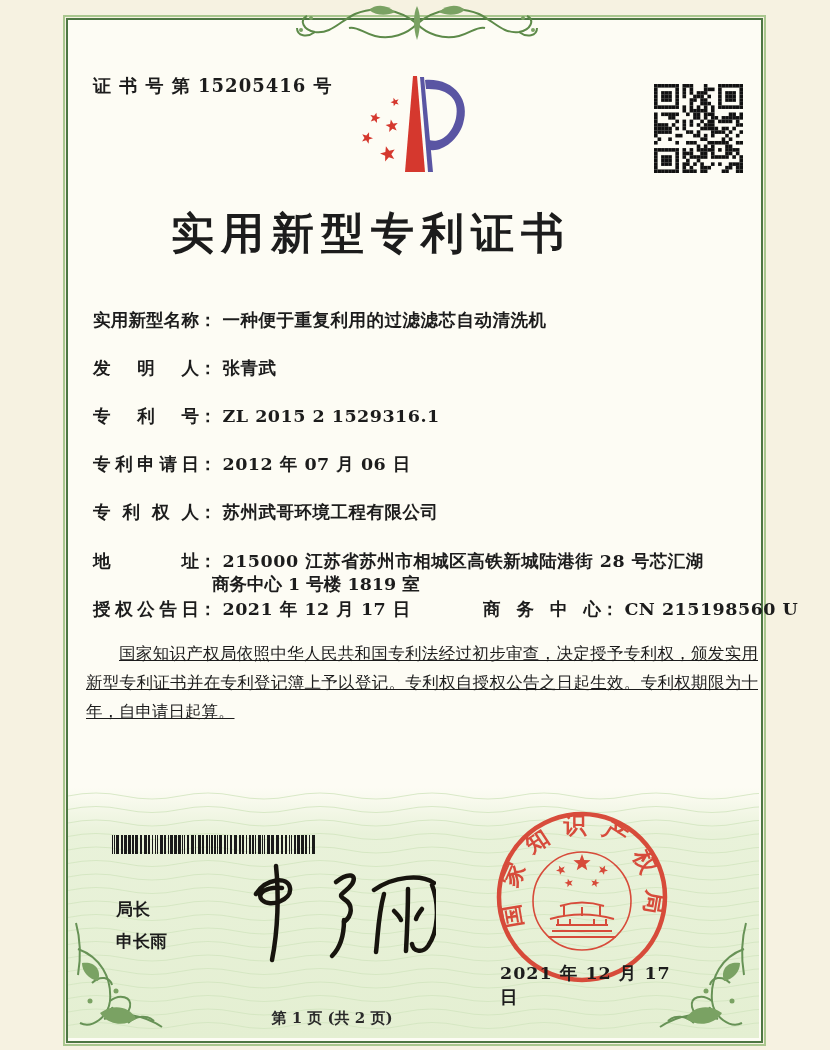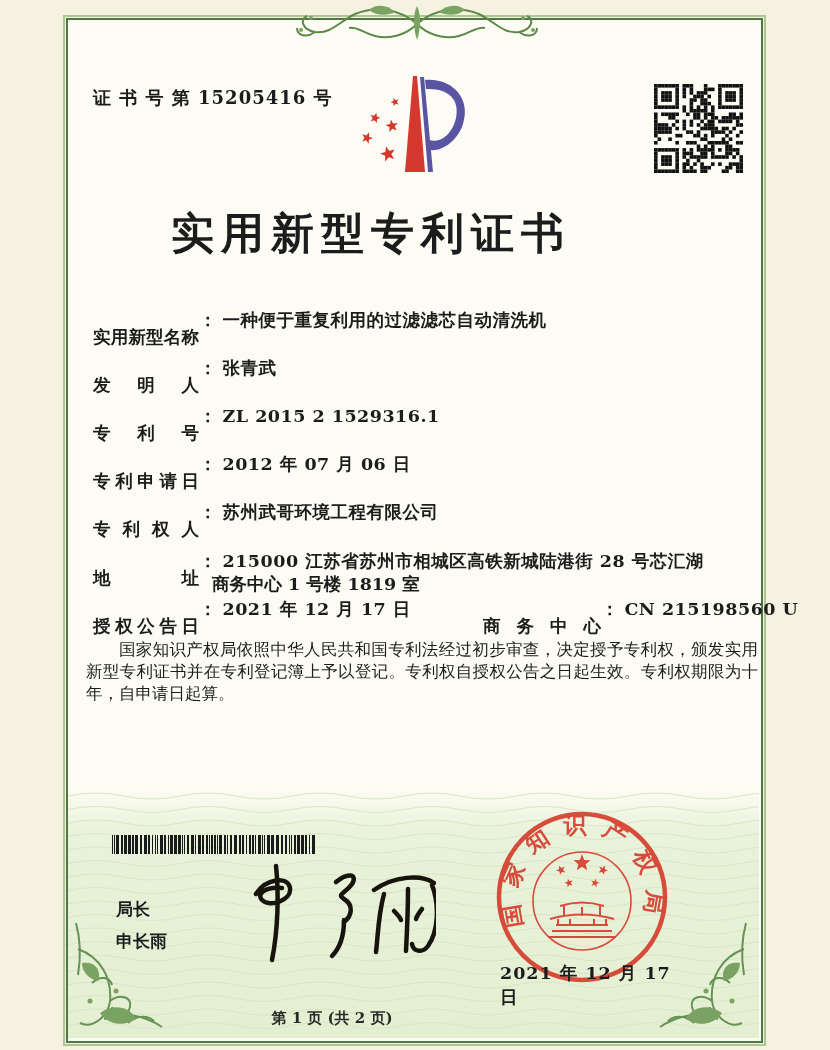--- a/index.html
+++ b/index.html
@@ -17,37 +17,37 @@
     outline:2px solid #a9c78e;
     outline-offset:1px;
     background:#fdfcf4;
   }
   .green-zone{
     left:68px;top:788px;width:691px;height:250px;
     background:linear-gradient(180deg, rgba(233,242,218,0) 0px, #e9f2da 45px, #e4efd2 100%);
   }
   .waves{left:68px;top:788px;width:691px;height:250px;}
   
-  .cert-no{left:93px;top:86px;font-size:18px;letter-spacing:1px;font-weight:600;text-align:center;}
+  .cert-no{left:93px;top:74px;font-size:18px;letter-spacing:1px;font-weight:600;text-align:center;}
   .logo{left:358px;top:66px;}
   .qr{left:654px;top:84px;}
   .title{
     left:0;top:205px;width:742px;text-align:center;
     font-size:43px;font-weight:700;letter-spacing:7px;
   }
   
   .row{left:93px;font-size:17.5px;font-weight:600;white-space:nowrap;}
-  .lbl{display:inline-block;width:106px;text-align:justify;text-align-last:justify;vertical-align:top;margin-top:17px;}
+  .lbl{display:inline-block;width:106px;text-align:justify;text-align-last:justify;vertical-align:top;}
   .colon{display:inline-block;margin-right:6px;}
   .val{letter-spacing:0.5px;}
   .addr2{left:212px;font-size:17.5px;font-weight:700;}
   .grant2{margin-left:72px;}
   
-  .paras{left:86px;top:639px;width:672px;font-size:16.5px;line-height:22px;
-         text-align:justify;font-weight:500;}
+  .paras{left:86px;top:639px;width:672px;font-size:16.5px;line-height:29px;
+         text-align:justify;font-weight:500;text-decoration:underline;}
   .paras p{margin:0;text-indent:2em;}
   
   .barcode{left:112px;top:835px;}
   .sig-title{left:116px;top:898px;font-size:17px;font-weight:700;
              font-family:"DejaVu Sans","Liberation Sans",sans-serif;text-align:right;}
   .sig-name{left:116px;top:930px;font-size:17px;font-weight:700;
             font-family:"DejaVu Sans","Liberation Sans",sans-serif;}
   .signature{left:236px;top:858px;}
   .seal{left:492px;top:807px;opacity:.9;}
   .seal-date{left:500px;top:961px;width:190px;font-size:17.5px;font-weight:600;letter-spacing:1px;}

